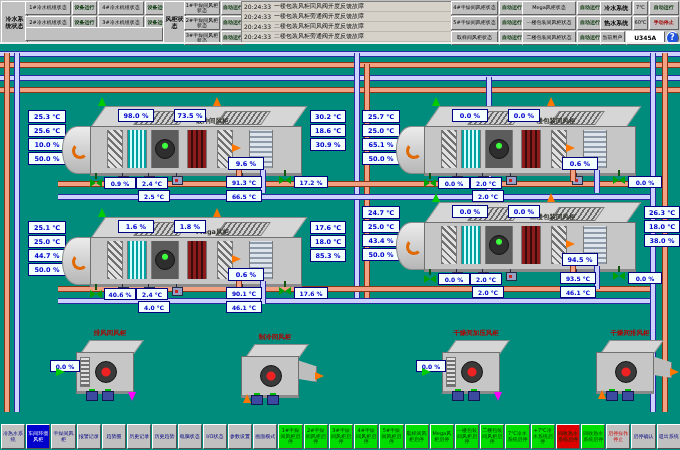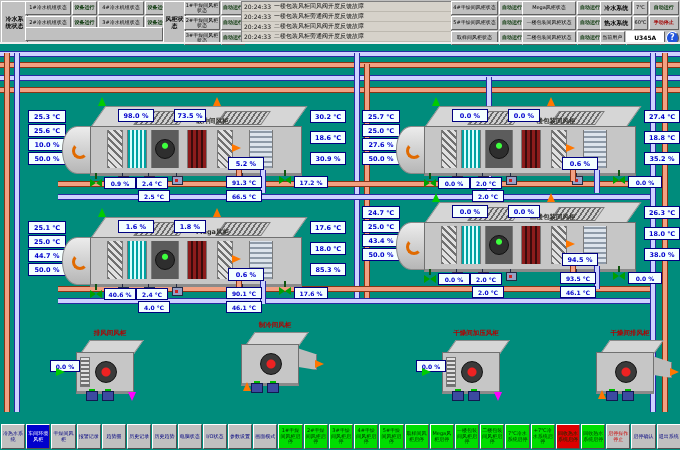--- a/index.html
+++ b/index.html
@@ -50,21 +50,21 @@
        font-size:6.5px;display:flex;align-items:center;justify-content:center;white-space:nowrap;height:11px;}
 
   
   #ahus > div.ahu:nth-of-type(1){left:28px;top:100px;}
   #ahus > div.ahu:nth-of-type(2){left:362px;top:100px;}
   #ahus > div.ahu:nth-of-type(3){left:28px;top:211px;}
   #ahus > div.ahu:nth-of-type(4){left:362px;top:196px;}
   .ahu{position:absolute;width:318px;height:103px;}
   .supply{position:absolute;left:0;top:10px;display:flex;flex-direction:column;gap:1px;}
   .supply .val{position:relative;width:36px;}
-  .rtn{position:absolute;left:282px;top:10px;display:flex;flex-direction:column;gap:8px;}
+  .rtn{position:absolute;left:282px;top:10px;display:flex;flex-direction:column;gap:1px;}
   .rtn .val{position:relative;width:34px;}
   .roof{position:absolute;left:62px;top:6px;width:200px;height:20px;background:#d6d6d6;
         border:1px solid #8a8a8a;transform:skewX(-35deg);transform-origin:bottom left;}
   .lv{position:absolute;top:4px;height:12px;width:44px;border:1px solid #777;
       background:repeating-linear-gradient(90deg,#6a6a6a 0 2px,#d0d0d0 2px 5px);}
   .lv1{left:40px;} .lv2{left:122px;}
   .nose{position:absolute;left:34px;top:26px;width:30px;height:46px;background:linear-gradient(180deg,#ececec,#b6b6b6);
         border:1px solid #8a8a8a;border-top-left-radius:15px 23px;border-bottom-left-radius:15px 23px;}
   .hook{position:absolute;left:9px;top:16px;width:10px;height:10px;border:3px solid #e06a00;
         border-top-color:transparent;border-right-color:transparent;border-radius:50%;}
@@ -111,21 +111,21 @@
   .bowtie::before{content:"";position:absolute;left:0;top:1px;border-top:4px solid transparent;
     border-bottom:4px solid transparent;border-left:6px solid #00a000;}
   .bowtie::after{content:"";position:absolute;right:0;top:1px;border-top:4px solid transparent;
     border-bottom:4px solid transparent;border-right:6px solid #00a000;}
   .bowtie .stem{position:absolute;left:5px;top:-5px;width:2px;height:6px;background:#115511;}
   .ahu .v-damper{left:62px;top:78px;}
   .ahu .v-hot{left:251px;top:75px;}
 
   
   #sunits > div.sunit:nth-of-type(1){left:50px;top:328px;}
-  #sunits > div.sunit:nth-of-type(2){left:215px;top:320px;}
+  #sunits > div.sunit:nth-of-type(2){left:215px;top:332px;}
   #sunits > div.sunit:nth-of-type(3){left:416px;top:328px;}
   #sunits > div.sunit:nth-of-type(4){left:570px;top:328px;}
   .sunit{position:absolute;width:120px;height:84px;}
   .s-title{position:absolute;left:0;top:1px;width:100%;text-align:center;font-size:6.5px;font-weight:bold;color:#b00000;}
   .s-roof{position:absolute;left:30px;top:12px;width:52px;height:12px;background:#d6d6d6;border:1px solid #8a8a8a;
           transform:skewX(-35deg);transform-origin:bottom left;}
   .s-face{position:absolute;left:26px;top:24px;width:56px;height:38px;background:#c6c6c6;
           border:1px solid #707070;border-bottom:3px solid #8a8a8a;cursor:pointer;}
   .s-grill{position:absolute;left:3px;top:4px;width:8px;height:28px;
            background:repeating-linear-gradient(0deg,#707070 0 2px,#e0e0e0 2px 4px);border:1px solid #777;display:none;}
@@ -321,21 +321,21 @@
             <div class="fan"></div>
           </div>
           <div class="sec f-heat"></div>
           <div class="sec f-hatch fh2"></div>
           <div class="sec f-louv"></div>
         </div>
         <div class="title">缓冲间风柜</div>
         <div class="val t-top1">98.0 %</div>
         <div class="val t-top2">73.5 %</div>
         <span class="arr a-r-o a3"></span>
-        <div class="val t-mid">5.2 %</div>
+        <div class="val t-mid">9.6 %</div>
         <div class="rtn">
           <div class="val">30.2 ℃</div>
           <div class="val">18.6 ℃</div>
           <div class="val">30.9 %</div>
         </div>
         <div class="sn sna"></div>
         <div class="sn snb"></div>
         <div class="sn snc"></div>
         <div class="sn snd"></div>
         <div class="pv hot stub stub-hot"></div>
@@ -350,21 +350,21 @@
         <div class="bowtie v-hot">
           <div class="stem"></div>
         </div>
         <div class="val t-hv">17.2 %</div>
         <div class="val t-cold">66.5 ℃</div>
       </div>
       <div class="ahu">
         <div class="supply">
           <div class="val">25.7 ℃</div>
           <div class="val">25.0 ℃</div>
-          <div class="val">27.6 %</div>
+          <div class="val">65.1 %</div>
           <div class="val">50.0 %</div>
         </div>
         <span class="arr a-u-g a1"></span>
         <span class="arr a-u-o a2"></span>
         <div class="roof">
           <div class="lv lv1"></div>
           <div class="lv lv2"></div>
         </div>
         <div class="nose">
           <div class="hook"></div>
@@ -377,25 +377,20 @@
           </div>
           <div class="sec f-heat"></div>
           <div class="sec f-hatch fh2"></div>
           <div class="sec f-louv"></div>
         </div>
         <div class="title">一楼包装间风柜</div>
         <div class="val t-top1">0.0 %</div>
         <div class="val t-top2">0.0 %</div>
         <span class="arr a-r-o a3"></span>
         <div class="val t-mid">0.6 %</div>
-        <div class="rtn">
-          <div class="val">27.4 ℃</div>
-          <div class="val">18.8 ℃</div>
-          <div class="val">35.2 %</div>
-        </div>
         <div class="sn sna"></div>
         <div class="sn snb"></div>
         <div class="sn snc"></div>
         <div class="sn snd"></div>
         <div class="pv hot stub stub-hot"></div>
         <div class="pv cold stub stub-cold"></div>
         <div class="bowtie v-damper">
           <div class="stem"></div>
         </div>
         <div class="val t-damper">0.0 %</div>

